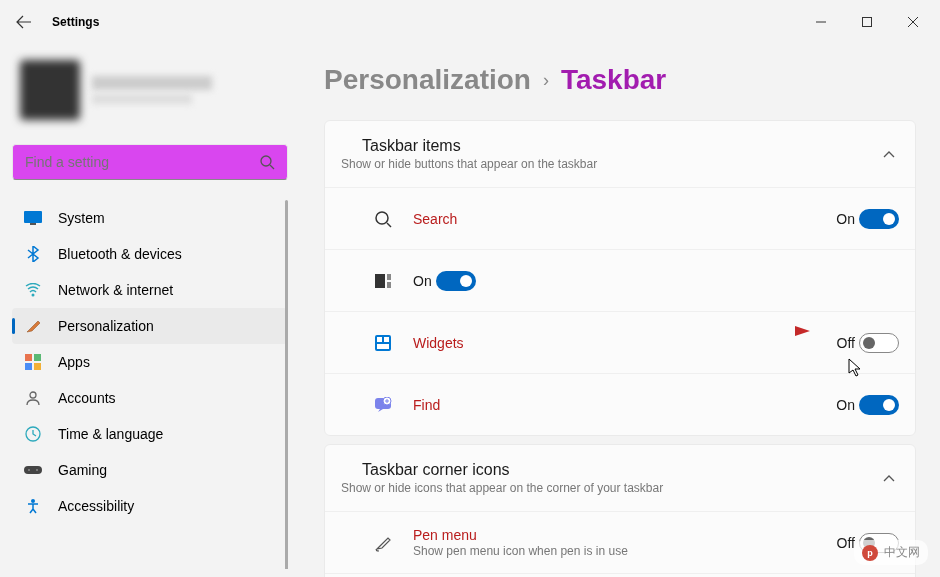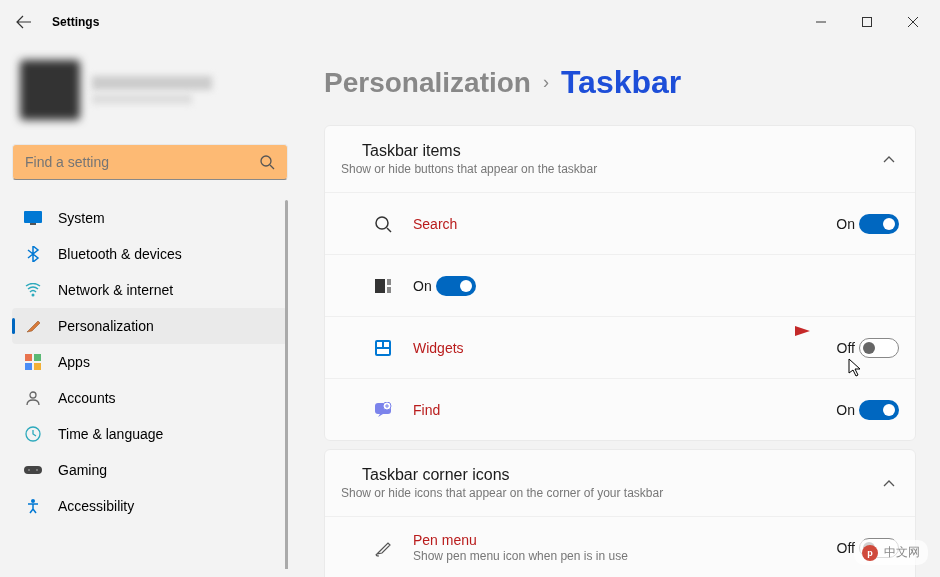--- a/index.html
+++ b/index.html
@@ -13,35 +13,35 @@
     
     .main-layout { display: flex; height: calc(100% - 44px); }
     
     .sidebar { width: 300px; padding: 8px 12px; display: flex; flex-direction: column; }
     .profile { display: flex; align-items: center; gap: 12px; padding: 8px; margin-bottom: 16px; }
     .avatar { width: 60px; height: 60px; background: #333; border-radius: 4px; filter: blur(4px); }
     .profile-info { flex: 1; }
     .profile-name { height: 14px; width: 120px; background: #ccc; filter: blur(3px); margin-bottom: 4px; }
     .profile-email { height: 10px; width: 100px; background: #ddd; filter: blur(3px); }
     
-    .search-box { height: 36px; background: #fdba74; border: 1px solid #e8e8e8; border-bottom: 1px solid #888; border-radius: 4px; display: flex; align-items: center; padding: 0 12px; margin-bottom: 20px; }
+    .search-box { height: 36px; background: #d946ef; border: 1px solid #e8e8e8; border-bottom: 1px solid #888; border-radius: 4px; display: flex; align-items: center; padding: 0 12px; margin-bottom: 20px; }
     .search-input { flex: 1; border: none; outline: none; font-size: 14px; background: transparent; }
     
     .nav-list { flex: 1; overflow-y: auto; position: relative; }
     .nav-scrollbar { position: absolute; right: 0; top: 0; width: 3px; height: 380px; background: #aaa; border-radius: 2px; }
     .nav-item { height: 36px; display: flex; align-items: center; padding: 0 12px; border-radius: 4px; cursor: pointer; gap: 16px; font-size: 14px; }
     .nav-item.active { background: #eaeaea; position: relative; }
     .nav-item.active::before { content: ''; position: absolute; left: 0; top: 10px; bottom: 10px; width: 3px; background: #0067c0; border-radius: 2px; }
     .nav-icon { width: 18px; height: 18px; display: flex; align-items: center; justify-content: center; }
     
     .content { flex: 1; padding: 20px 24px 0 24px; overflow-y: auto; }
     .breadcrumb { display: flex; align-items: center; gap: 12px; margin-bottom: 24px; }
     .bc-parent { font-size: 28px; font-weight: 600; color: #888; cursor: pointer; }
     .bc-chevron { font-size: 18px; color: #888; }
-    .bc-current { font-size: 32px; font-weight: 600; color: #1d4ed8; }
+    .bc-current { font-size: 28px; font-weight: 600; color: #a21caf; }
     
     .section { background: #fbfbfb; border: 1px solid #eaeaea; border-radius: 6px; margin-bottom: 8px; }
     .section-header { padding: 16px 52px 16px 16px; cursor: pointer; position: relative; }
     .section-title { font-size: 16px; font-weight: 400; color: #1a1a1a; margin-left: 21px; }
     .section-subtitle { font-size: 12px; color: #777; margin-top: 2px; }
     .section-chevron { position: absolute; right: 20px; top: 50%; transform: translateY(-50%); }
     
     .item-row { height: 62px; display: flex; align-items: center; padding: 0 16px 0 48px; border-top: 1px solid #efefef; }
     .item-icon { width: 20px; height: 20px; display: flex; align-items: center; justify-content: center; margin-right: 20px; }
     .item-texts { flex: 1; }

